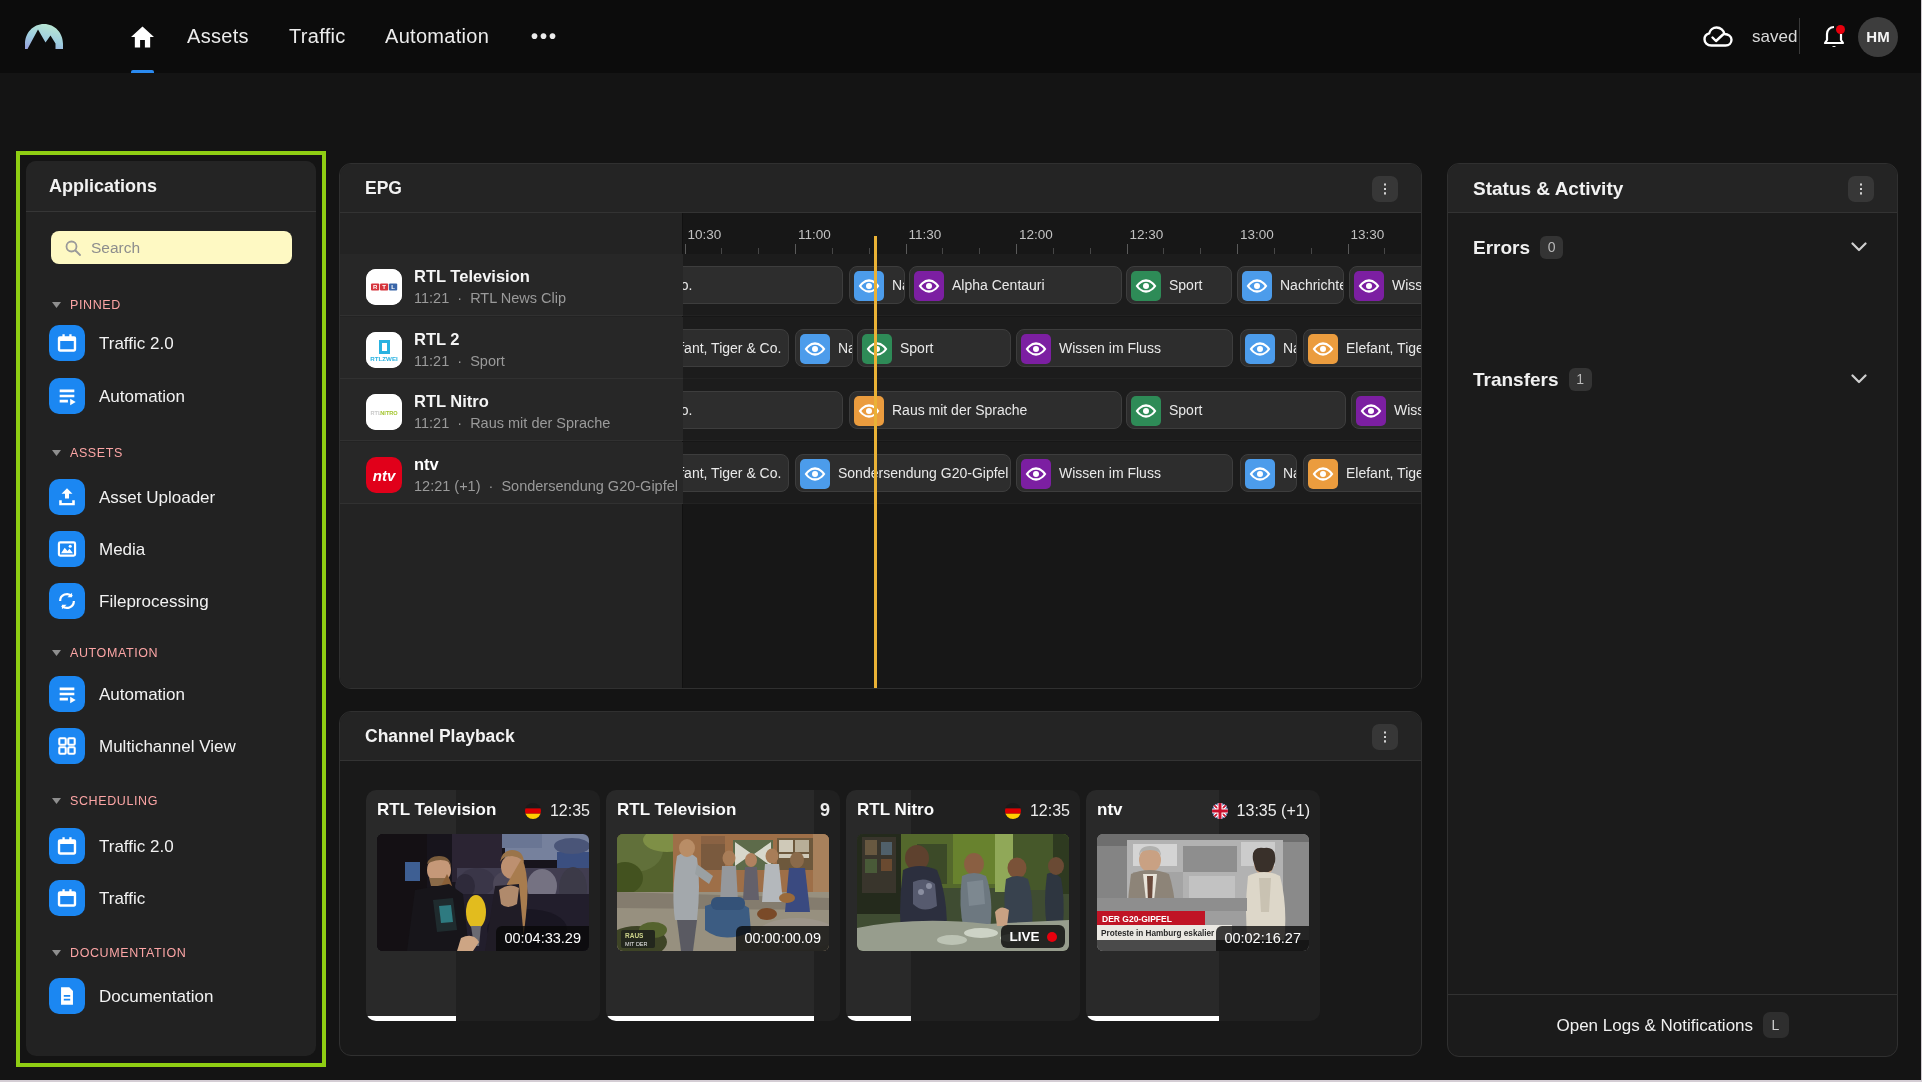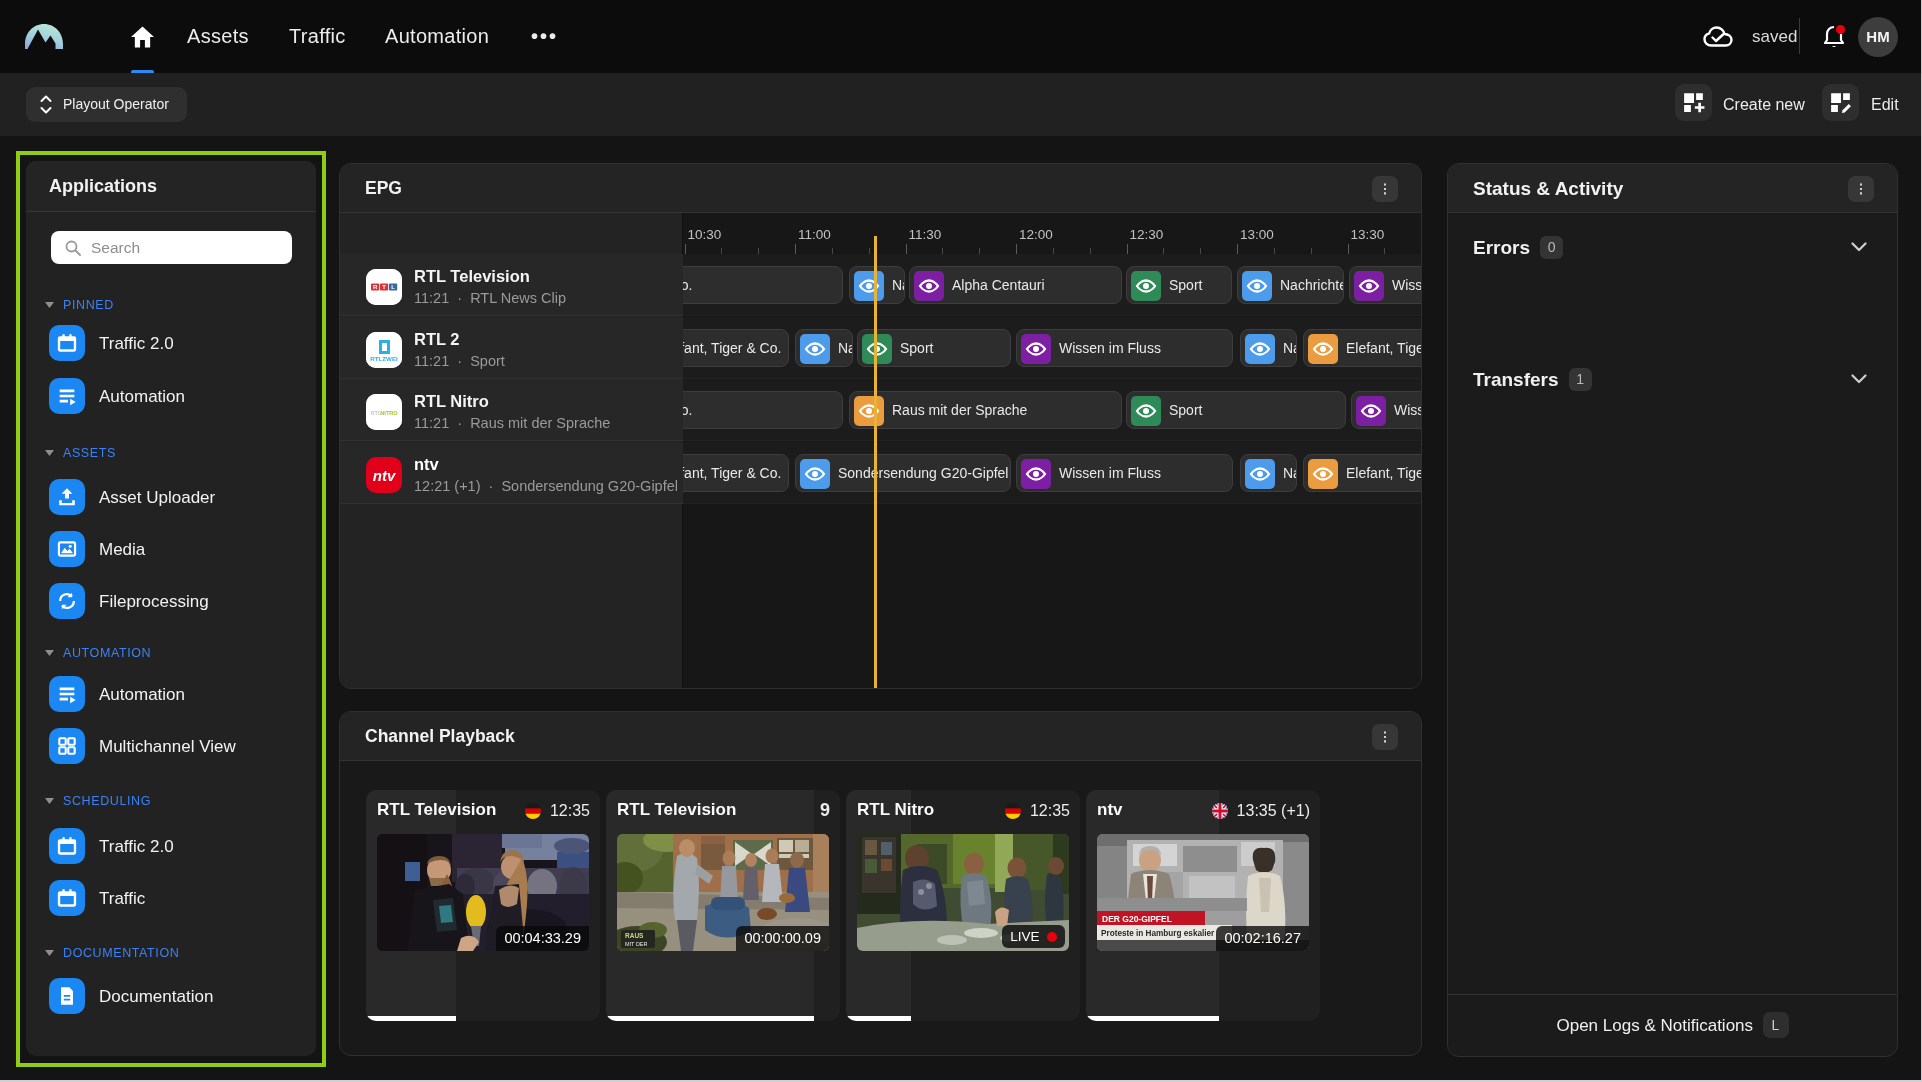--- a/index.html
+++ b/index.html
@@ -19,22 +19,22 @@
 .tblabel { position:absolute; top:0; height:63px; line-height:63px; color:#ececec; font-size:16px; }
 
 .panel { position:absolute; background:#1e1e1e; border-radius:12px; overflow:hidden; border:1px solid #303030; }
 .phead { position:absolute; left:0; top:0; right:0; height:49px; background:#242424; border-bottom:1px solid #333; }
 .ptitle { position:absolute; top:0; height:49px; line-height:49px; color:#f2f2f2; font-weight:bold; font-size:17.5px; }
 .kebab { position:absolute; top:12px; width:26px; height:26px; background:#373737; border-radius:7px; color:#dcdcdc; text-align:center; line-height:25px; font-size:13px; letter-spacing:0; font-weight:bold; }
 
 #sbframe { position:absolute; left:16px; top:151px; width:310px; height:916px; border:4px solid #8fce13; background:#141414; }
 #sbpanel { position:absolute; left:26px; top:161px; width:290px; height:895px; background:#222222; border-radius:10px; overflow:hidden; }
 #sbhead { position:absolute; left:0; top:0; width:290px; height:51px; background:#242424; border-bottom:1px solid #363636; }
-#sbsearch { position:absolute; left:25px; top:70px; width:241px; height:33px; background:#ffffff; border-radius:8px; }
-.shead { position:absolute; left:19px; color:#3b82f6; font-size:12.5px; letter-spacing:0.6px; }
+#sbsearch { position:absolute; left:25px; top:70px; width:241px; height:33px; background:#fef9c3; border-radius:8px; }
+.shead { position:absolute; left:26px; color:#fca5a5; font-size:12.5px; letter-spacing:0.6px; }
 .shead svg { vertical-align:1px; margin-right:9px; }
 .appicon { position:absolute; left:23px; width:36px; height:36px; background:#1b87f2; border-radius:10px; }
 .applabel { position:absolute; left:73px; color:#f2f2f2; font-size:17px; }
 
 #epg { left:339px; top:163px; width:1083px; height:526px; background:#181818; }
 #epgcol { position:absolute; left:0; top:49px; width:343px; bottom:0; background:#232323; border-right:1px solid #111; }
 .epgrow { position:absolute; left:0; width:343px; height:62px; background:#272727; border-bottom:1px solid #313131; }
 .chlogo { position:absolute; left:26px; top:15px; width:36px; height:36px; border-radius:10px; background:#fff; overflow:hidden; }
 .chname { position:absolute; left:74px; top:13px; color:#f5f5f5; font-size:16.5px; font-weight:bold; }
 .chsub { position:absolute; left:74px; top:36px; color:#9a9a9a; font-size:14.5px; }
@@ -92,41 +92,20 @@
   <div id="navdivider"></div>
   <svg class="abs" style="left:1822px;top:25px" width="24" height="25" viewBox="0 0 24 25">
     <path d="M12 2 C8 2 5 5 5 9 L5 15 L3 18 L21 18 L19 15 L19 9" fill="none" stroke="#fff" stroke-width="2.2" stroke-linejoin="round"></path>
     <path d="M10 21 A2.4 2.4 0 0 0 14 21" fill="#fff"></path>
     <circle cx="18.5" cy="4.5" r="4.5" fill="#e8000d"></circle>
   </svg>
   <div id="avatar">HM</div>
   <div id="homeunder"></div>
 </div>
 
-<div id="toolbar">
-  <div id="pobtn">
-    <svg class="abs" style="left:13px;top:8px" width="14" height="19" viewBox="0 0 14 19">
-      <path d="M2.5 6 L7 1.5 L11.5 6" fill="none" stroke="#fff" stroke-width="2" stroke-linecap="round" stroke-linejoin="round"></path>
-      <path d="M2.5 13 L7 17.5 L11.5 13" fill="none" stroke="#fff" stroke-width="2" stroke-linecap="round" stroke-linejoin="round"></path>
-    </svg>
-    <span style="position:absolute;left:37px;top:0;line-height:35px">Playout Operator</span>
-  </div>
-  <div class="tbicon" style="left:1675px"></div>
-  <svg class="abs" style="left:1681px;top:17px" width="25" height="25" viewBox="0 0 24 24">
-    <path fill="#fff" d="M3 3 h9.5 v9.5 h-9.5 z M14.5 3 h6.5 v6.5 h-6.5 z M3 14.5 h6.5 v6.5 h-6.5 z"></path>
-    <path fill="#fff" d="M16.6 12.2 h2.6 v3.3 h3.3 v2.6 h-3.3 v3.3 h-2.6 v-3.3 h-3.3 v-2.6 h3.3 z"></path>
-  </svg>
-  <div class="tblabel" style="left:1723px">Create new</div>
-  <div class="tbicon" style="left:1822px"></div>
-  <svg class="abs" style="left:1828px;top:17px" width="25" height="25" viewBox="0 0 24 24">
-    <path fill="#fff" d="M3 3 h9.5 v9.5 h-9.5 z M14.5 3 h6.5 v6.5 h-6.5 z M3 14.5 h6.5 v6.5 h-6.5 z"></path>
-    <path fill="#fff" d="M14 19.5 l6-6 l2 2 l-6 6 l-2.6 0.6 z"></path>
-  </svg>
-  <div class="tblabel" style="left:1871px">Edit</div>
-</div>
 
 <div id="sbframe"></div>
 <div id="sbpanel">
   <div id="sbhead">
         <div class="ptitle" style="left:23px;font-size:18px;line-height:51px">Applications</div>
       </div>
   <div id="sbsearch">
     <svg class="abs" style="left:14px;top:9px" width="16" height="16" viewBox="0 0 16 16">
       <circle cx="6.5" cy="6.5" r="5" fill="none" stroke="#9a9a9a" stroke-width="1.8"></circle>
       <path d="M10.5 10.5 L15 15" stroke="#9a9a9a" stroke-width="1.8" stroke-linecap="round"></path>
@@ -600,21 +579,21 @@
         <ellipse cx="160" cy="34" rx="9.5" ry="10.5" fill="#7a5238"></ellipse>
         <path d="M149 45 Q145 72 151 94 L175 94 Q177 64 171 45 Q160 39 149 45 Z" fill="#38424e"></path>
         <path d="M190 40 Q186 70 190 92 L206 92 Q208 64 204 44 Q196 36 190 40 Z" fill="#2e3640"></path>
         <ellipse cx="199" cy="32" rx="8" ry="9" fill="#6a4a34"></ellipse>
         <path d="M0 94 Q60 82 130 90 L212 86 L212 117 L0 117 Z" fill="#979d8d"></path>
         <ellipse cx="124" cy="99" rx="17" ry="5" fill="#cdd3c6"></ellipse>
         <ellipse cx="95" cy="106" rx="15" ry="5" fill="#bcc3b4"></ellipse>
         <ellipse cx="155" cy="104" rx="12" ry="4" fill="#c3cabc"></ellipse>
         <path d="M138 78 Q144 70 152 76 L150 92 L140 92 Z" fill="#c9a183"></path>
             </svg>
-      <div style="position:absolute;right:4px;bottom:3px;height:23px;line-height:23px;padding:0 8px;background:rgba(8,8,8,0.8);border-radius:6px;color:#fff;font-size:13.5px;font-weight:normal">LIVE&nbsp; <span style="display:inline-block;width:10px;height:10px;border-radius:50%;background:#e8000d;vertical-align:-1px"></span></div>
+      <div style="position:absolute;right:4px;bottom:3px;height:23px;line-height:23px;padding:0 8px;background:rgba(8,8,8,0.8);border-radius:6px;color:#fff;font-size:13.5px;font-weight:bold">LIVE&nbsp; <span style="display:inline-block;width:10px;height:10px;border-radius:50%;background:#e8000d;vertical-align:-1px"></span></div>
     </div>
     <div class="cbar" style="width:65px"></div>
   </div>
 
   <div class="card" style="left:746px">
     <div class="cprog" style="width:133px"></div>
     <div class="cname">ntv</div>
     <div class="cright"><svg style="vertical-align:-3px" width="16" height="16" viewBox="0 0 16 16">
               <clipPath id="cf4">
                 <circle cx="8" cy="8" r="8"></circle>

